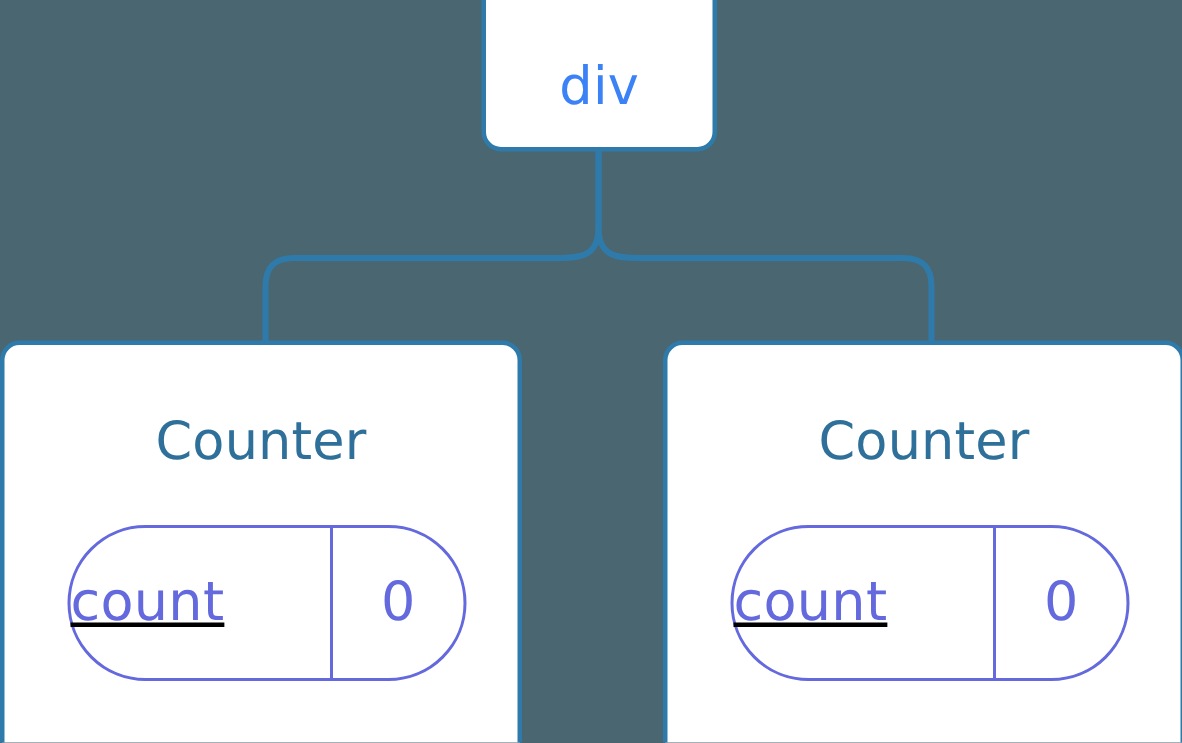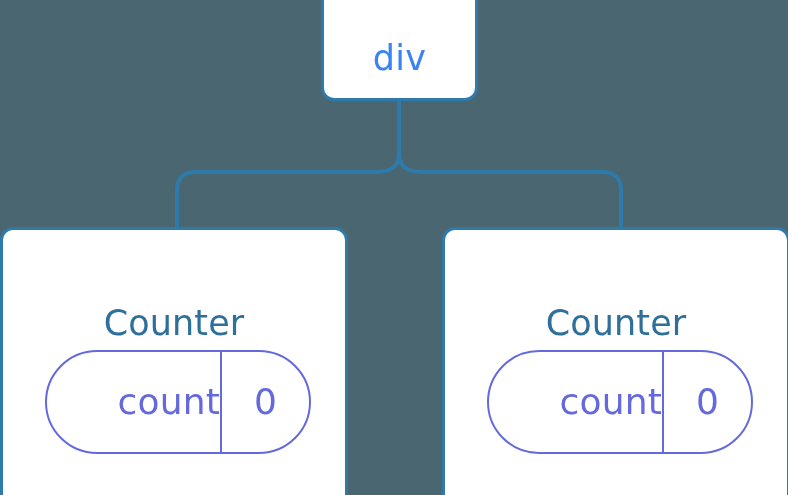--- a/index.html
+++ b/index.html
@@ -69,44 +69,44 @@
   .child-title {
     position: absolute;
     top: 48px;
     left: 0;
     right: 0;
     text-align: center;
     font-size: 35px;
     color: #2e7099;
     letter-spacing: 0.1px;
     line-height: 1;
-    margin-top: 28px;
   }
 
   
   .state-pill {
     position: absolute;
     top: 120px;
     left: 42px;
     width: 266px;
     height: 104px;
     border: 2px solid #6469dd;
     border-radius: 52px;
     box-sizing: border-box;
     display: flex;
     align-items: stretch;
     background: transparent;
   }
   .pill-key {
     flex: 0 0 175px;
     display: flex;
     align-items: center;
-    justify-content: flex-end;
+    justify-content: flex-start;
     border-right: 2px solid #6469dd;
     box-sizing: border-box;
+    text-decoration: underline;
   }
   .pill-val {
     flex: 1 1 auto;
     display: flex;
     align-items: center;
     justify-content: center;
   }
   .pill-key span,
   .pill-val span {
     font-size: 36px;

